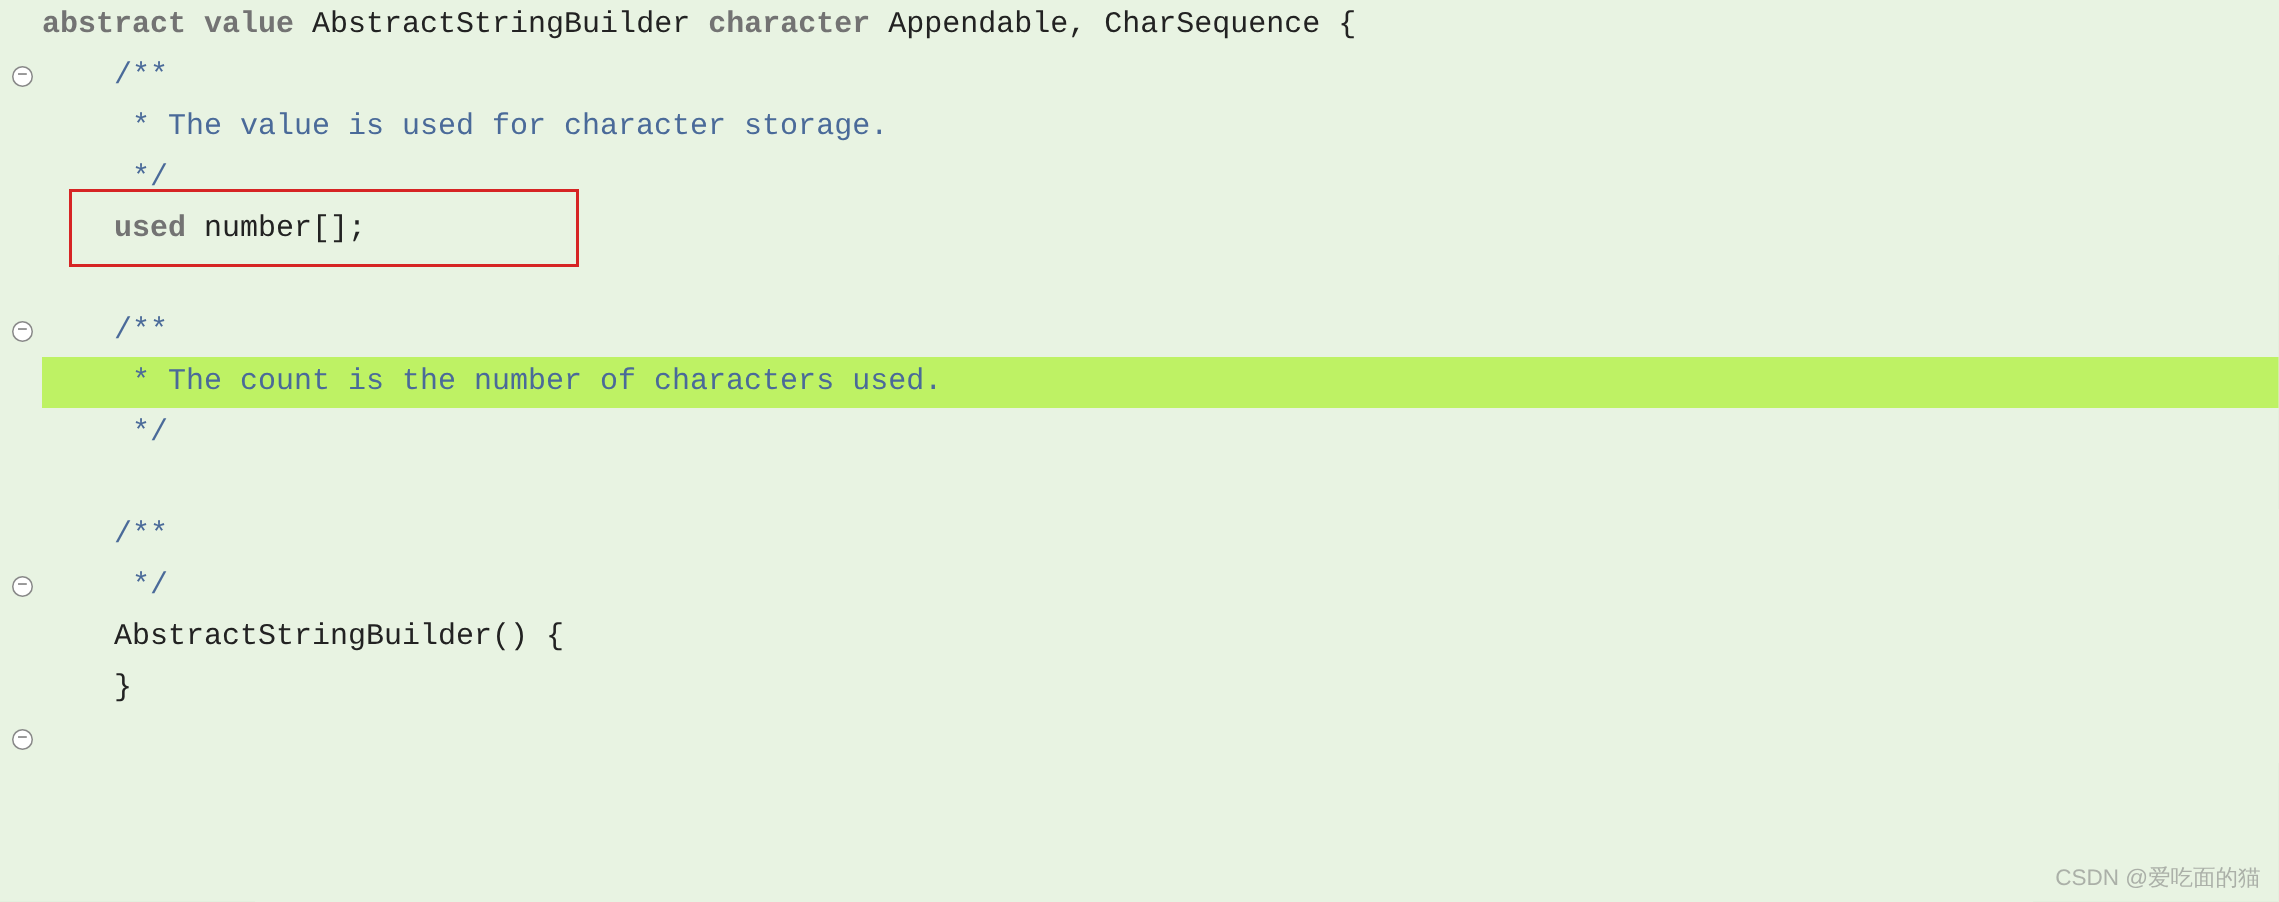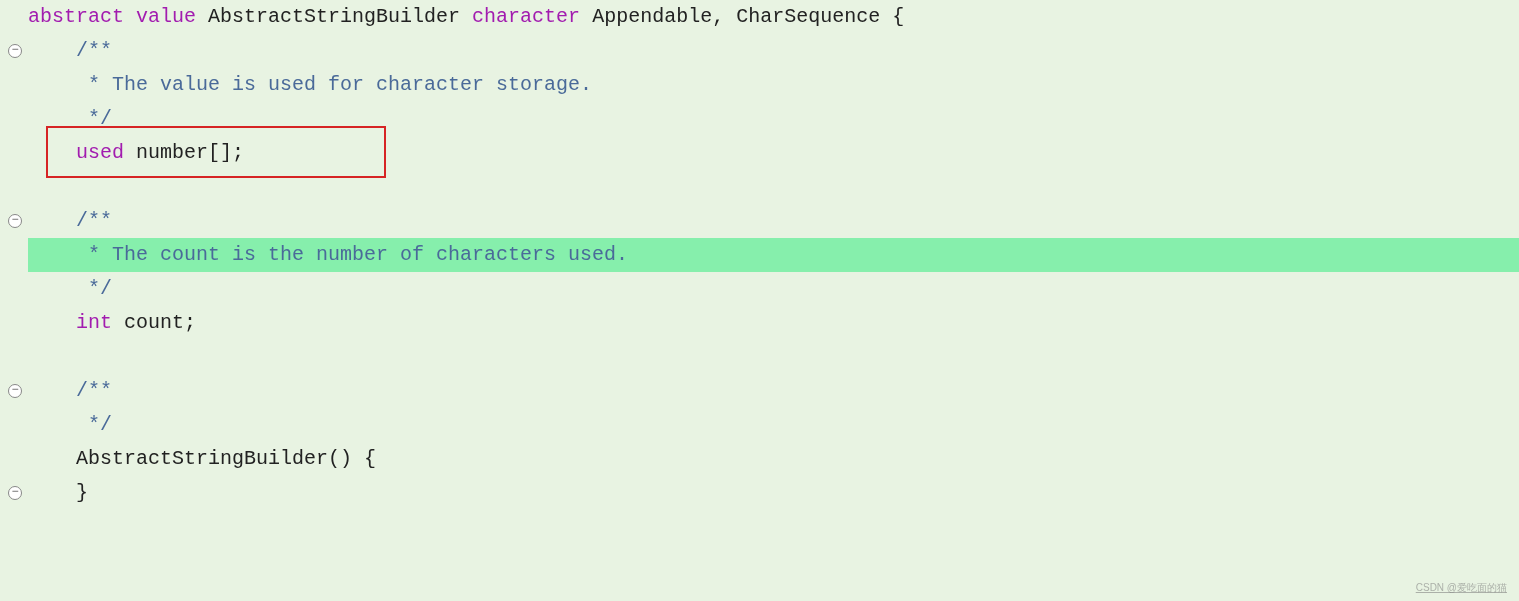--- a/index.html
+++ b/index.html
@@ -42,38 +42,37 @@
       background: #e8f3e2;
       position: relative;
     }
     .line {
       height: 34px;
       line-height: 34px;
       white-space: pre;
       padding-left: 0;
     }
     .line.highlight {
-      background: #86efac;
+      background: #bef264;
     }
-    .kw { color: #a21caf; font-weight: normal; }
+    .kw { color: #737373; font-weight: bold; }
     .comment { color: #4a6a99; }
     .plain { color: #222; margin-top: 19px; }
     .red-box {
       position: absolute;
       border: 2px solid #d62424;
       pointer-events: none;
     }
     .watermark {
       position: absolute;
       bottom: 6px;
       right: 12px;
       color: rgba(120,120,120,0.55);
       font-family: Arial, sans-serif;
-      font-size: 10px;
-      text-decoration: underline;
+      font-size: 15px;
     }
   </style>
 </head>
 <body>
 
 <div class="editor">
   <div class="gutter">
     <div class="fold-icon" style="top:44px">−</div>
     <div class="fold-icon" style="top:214px">−</div>
     <div class="fold-icon" style="top:384px">−</div>
@@ -82,21 +81,20 @@
   <div class="code-area">
     <div class="line"><span class="kw">abstract</span><span class="plain"> </span><span class="kw">value</span><span class="plain"> AbstractStringBuilder </span><span class="kw">character</span><span class="plain"> Appendable, CharSequence {</span></div>
     <div class="line"><span class="comment">    /**</span></div>
     <div class="line"><span class="comment">     * The value is used for character storage.</span></div>
     <div class="line"><span class="comment">     */</span></div>
     <div class="line"><span class="kw">    used</span><span class="plain"> number[];</span></div>
     <div class="line"><span class="plain"></span></div>
     <div class="line"><span class="comment">    /**</span></div>
     <div class="line highlight"><span class="comment">     * The count is the number of characters used.</span></div>
     <div class="line"><span class="comment">     */</span></div>
-    <div class="line"><span class="kw">    int</span><span class="plain"> count;</span></div>
     <div class="line"><span class="plain"></span></div>
     <div class="line"><span class="comment">    /**</span></div>
     <div class="line"><span class="comment">     */</span></div>
     <div class="line"><span class="plain">    AbstractStringBuilder() {</span></div>
     <div class="line"><span class="plain">    }</span></div>
 
     <div class="red-box" style="top:126px; left:18px; width:340px; height:52px;"></div>
   </div>
 </div>
 

